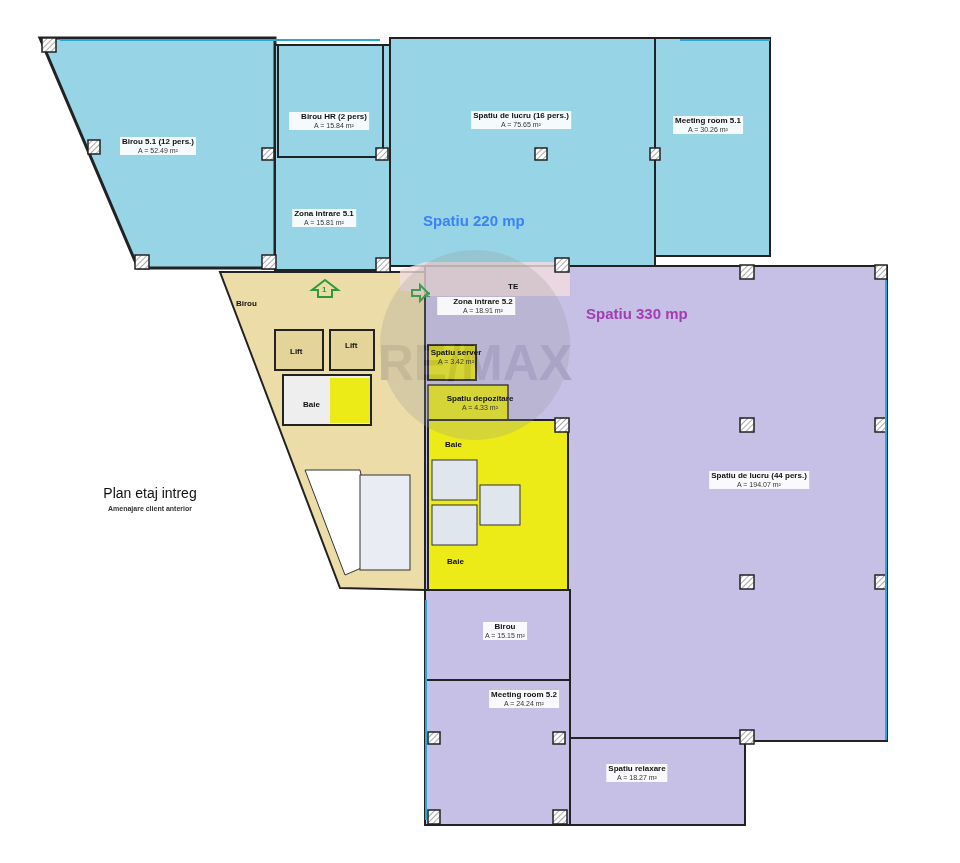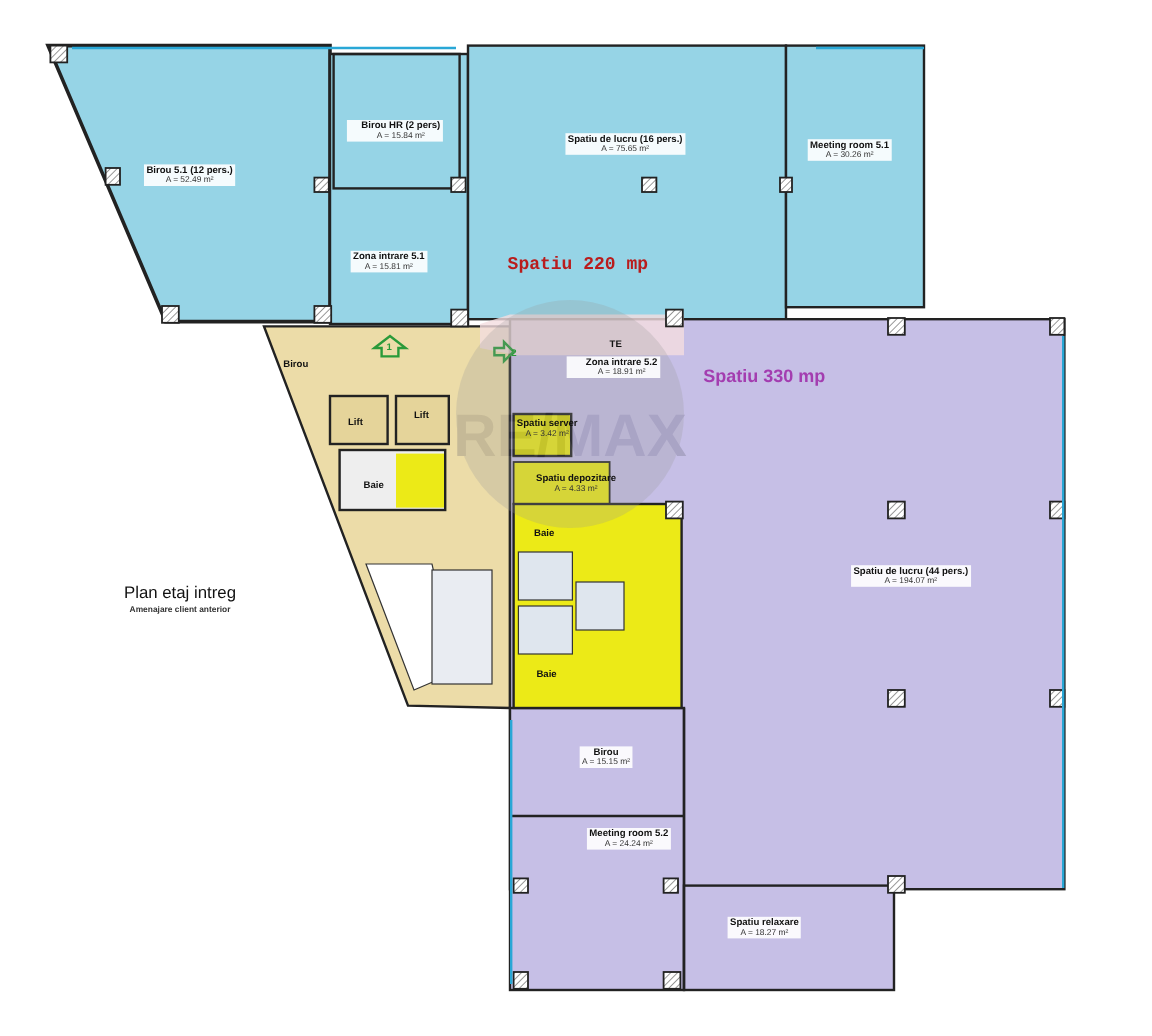--- a/index.html
+++ b/index.html
@@ -100,44 +100,44 @@
     <polygon points="312,290 325,280 338,290 332,290 332,297 318,297 318,290"></polygon>
     <polygon points="412,290 420,290 420,285 428,293 420,301 420,296 412,296"></polygon>
   </g>
 
   <g opacity="0.25">
     <circle cx="475" cy="345" r="95" fill="#999"></circle>
     <text x="475" y="380" text-anchor="middle" font-family="Liberation Sans, sans-serif" font-weight="bold" font-size="50" fill="#556">RE/MAX</text>
   </g>
 </svg>
 
-<div class="zone" style="left:423px;top:212px;color:#b91c1c;font-family:Liberation Mono, monospace;">Spatiu 220 mp</div>
+<div class="zone" style="left:423px;top:212px;color:#3b82f6;">Spatiu 220 mp</div>
 <div class="zone" style="left:586px;top:305px;color:#a33db0;">Spatiu 330 mp</div>
 
 <div class="lbl" style="left:158px;top:137px;">
     <span class="nm">Birou 5.1 (12 pers.)</span>
     <span class="ar">A = 52.49 m²</span>
   </div>
-<div class="lbl" style="left:329px;top:100px;padding-left:12px;">
+<div class="lbl" style="left:329px;top:112px;padding-left:12px;">
     <span class="nm">Birou HR (2 pers)</span>
     <span class="ar">A = 15.84 m²</span>
   </div>
 <div class="lbl" style="left:521px;top:111px;">
     <span class="nm">Spatiu de lucru (16 pers.)</span>
     <span class="ar">A = 75.65 m²</span>
   </div>
 <div class="lbl" style="left:708px;top:116px;">
     <span class="nm">Meeting room 5.1</span>
     <span class="ar">A = 30.26 m²</span>
   </div>
 <div class="lbl" style="left:324px;top:209px;">
     <span class="nm">Zona intrare 5.1</span>
     <span class="ar">A = 15.81 m²</span>
   </div>
-<div class="lbl" style="left:511px;top:297px;padding-left:16px;">
+<div class="lbl" style="left:476px;top:297px;padding-left:16px;">
     <span class="nm">Zona intrare 5.2</span>
     <span class="ar">A = 18.91 m²</span>
   </div>
 <div class="lbl" style="left:456px;top:348px;background:transparent;">
     <span class="nm">Spatiu server</span>
     <span class="ar">A = 3.42 m²</span>
   </div>
 <div class="lbl" style="left:480px;top:394px;background:transparent;">
     <span class="nm">Spatiu depozitare</span>
     <span class="ar">A = 4.33 m²</span>

